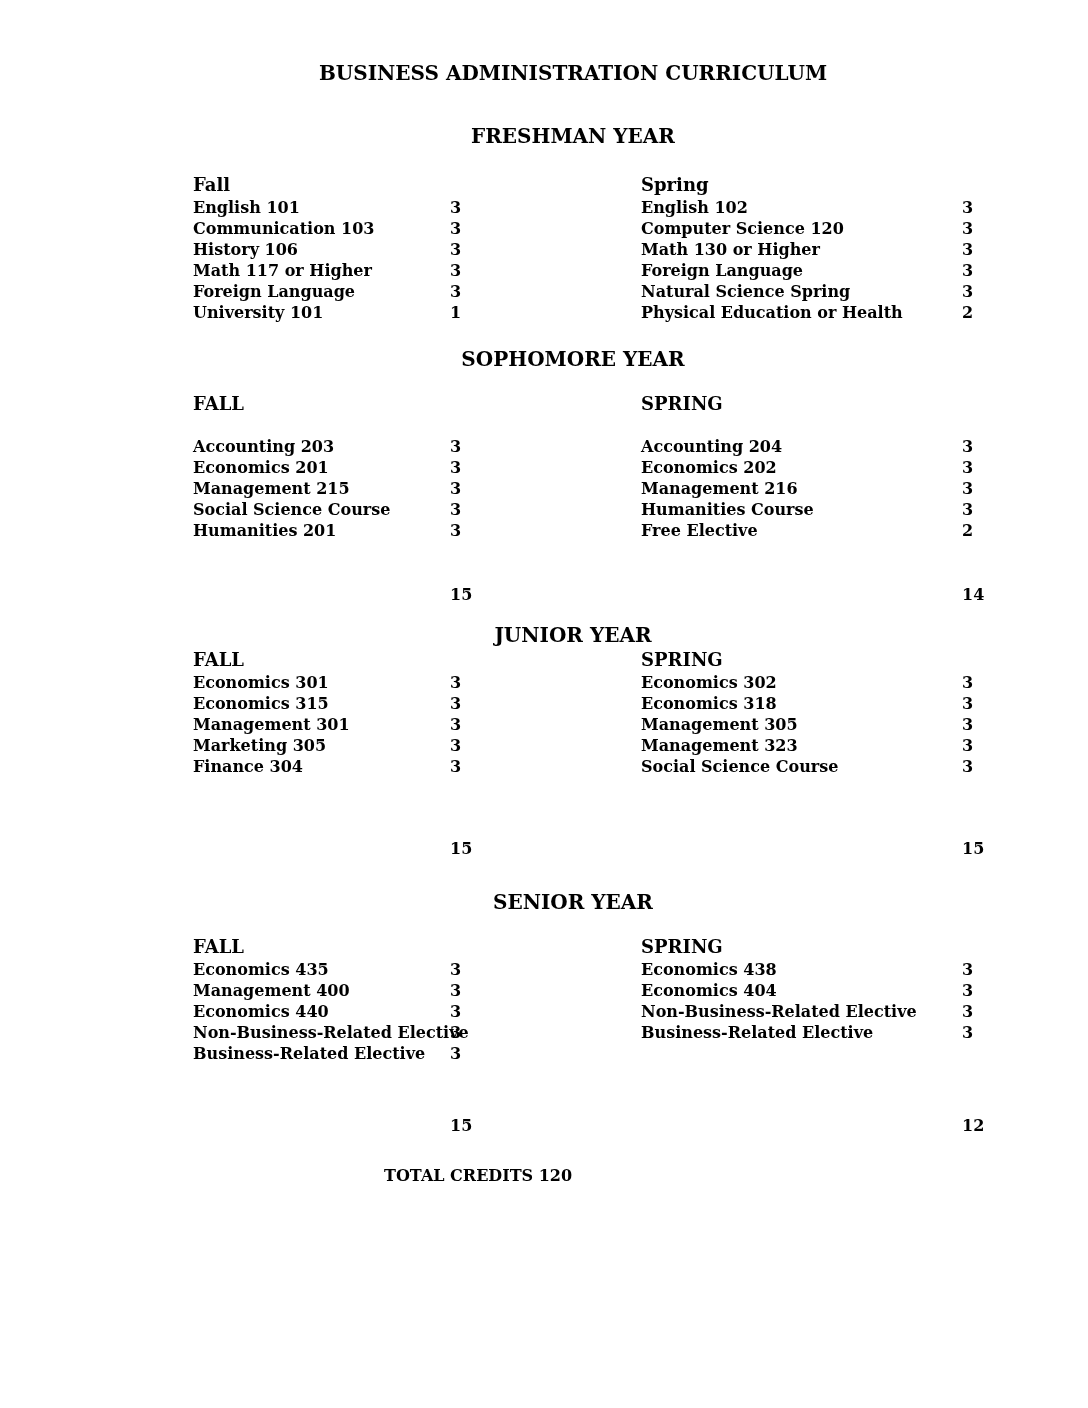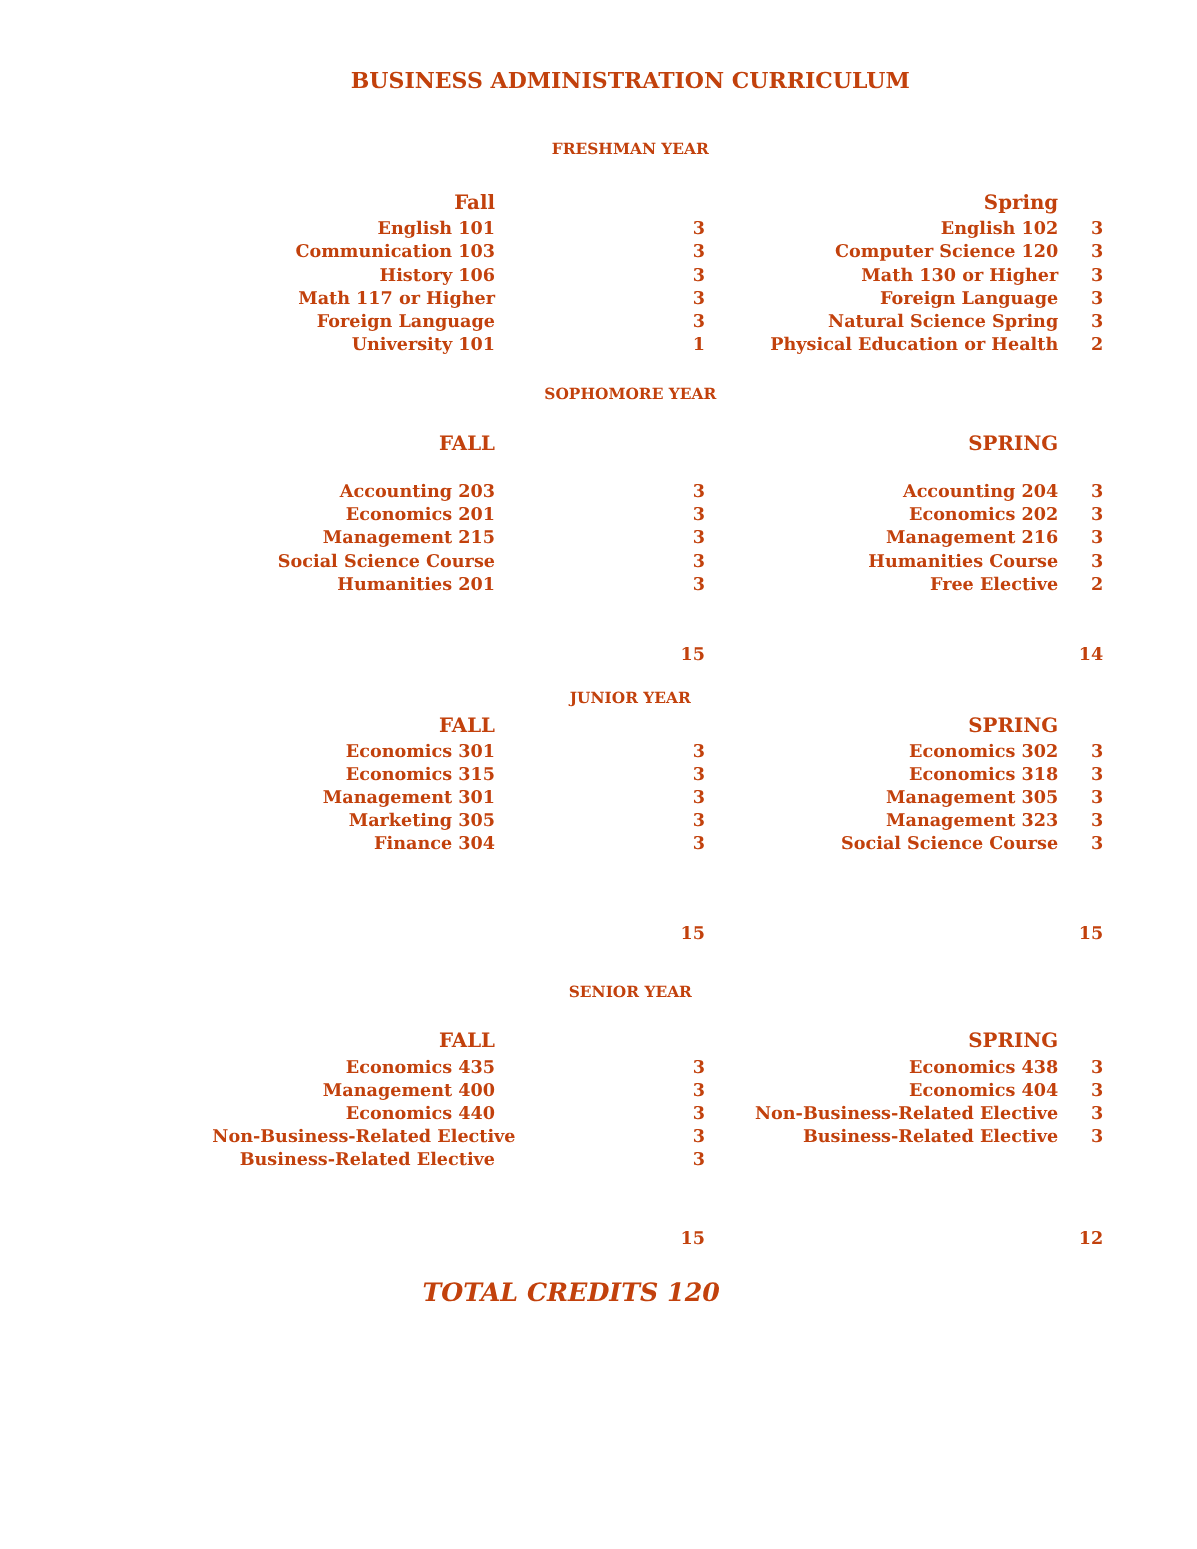--- a/index.html
+++ b/index.html
@@ -1,59 +1,57 @@
 <!DOCTYPE html>
 <html><head>
 <meta charset="utf-8">
 <style>
   html, body { margin: 0; padding: 0; background: #ffffff; }
   .page {
     position: relative;
     width: 1088px;
     height: 1408px;
     background: #ffffff;
-    color: #c2410c;
+    color: #000000;
     font-family: "DejaVu Serif", serif;
     font-weight: bold;
     overflow: hidden;
   }
   .content {
     padding: 60px 0 0 193px;
     width: 760px;
   }
   .doc-title {
     font-size: 20px;
     line-height: 26px;
     margin: 0;
     text-align: center;
   }
   .year-heading {
-    font-size: 14px;
+    font-size: 20px;
     line-height: 24px;
     text-align: center;
   }
   .sem-grid {
     display: grid;
     grid-template-columns: 257px 191px 321px 41px;
     width: 810px;
-    text-align: right;
   }
   .sem-header { font-size: 18px; line-height: 24px; }
   .course-row, .totals-row { font-size: 16px; line-height: 21px; }
   .cell { white-space: nowrap; }
   .col1 { grid-column: 1; }
   .col2 { grid-column: 2; }
   .col3 { grid-column: 3; }
   .col4 { grid-column: 4; }
   .total-credits {
-    font-size: 23px;
+    font-size: 16px;
     line-height: 24px;
     margin-left: 191px;
     margin-top: 28px;
-    font-style: italic;
   }
 </style>
 </head>
 <body>
 
 <div class="page">
   <div class="content">
     <h1 class="doc-title">BUSINESS ADMINISTRATION CURRICULUM</h1>
     <div id="years">
         <section>

